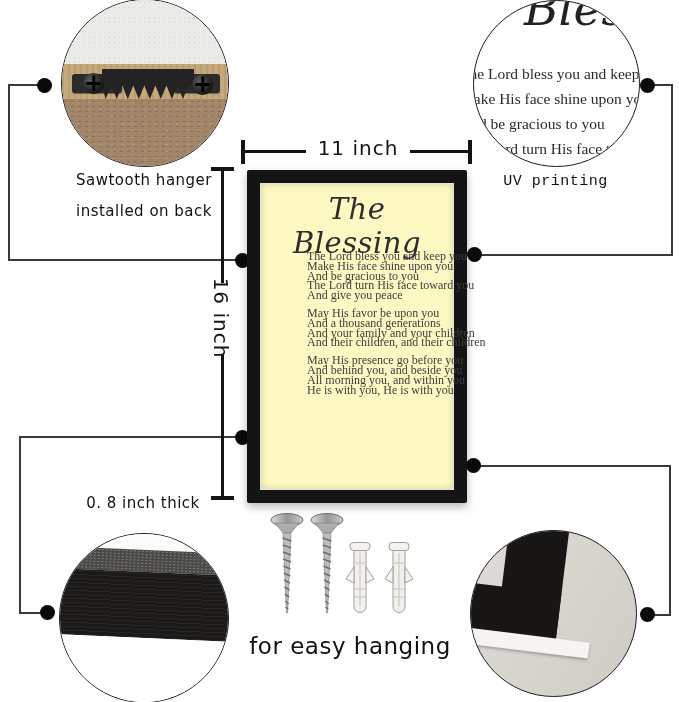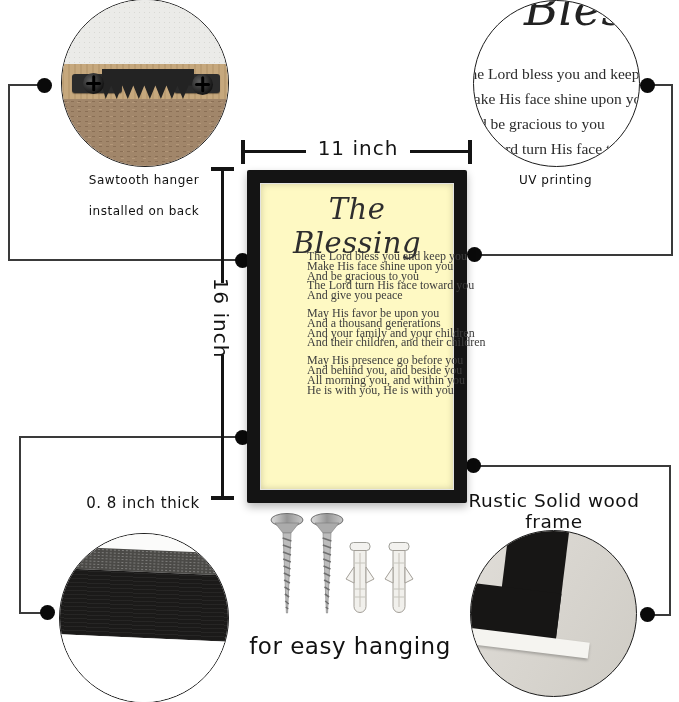--- a/index.html
+++ b/index.html
@@ -6,21 +6,21 @@
   .stage{position:relative;width:679px;height:702px;background:#ffffff;overflow:hidden;
          font-family:"DejaVu Sans",sans-serif;color:#141414;}
   .abs{position:absolute;}
   
   .ln{position:absolute;background:#3a3a3a;}
   .dot{position:absolute;width:15px;height:15px;border-radius:50%;background:#0a0a0a;}
   
   .dim{position:absolute;background:#141414;}
   .dim-label{position:absolute;font-size:20px;color:#141414;text-align:center;letter-spacing:1px;}
   
-  .callout{position:absolute;font-size:12px;color:#111;text-align:center;letter-spacing:0.5px;}
+  .callout{position:absolute;font-size:15px;color:#111;text-align:center;letter-spacing:0.5px;}
   
   .pcircle{position:absolute;border:1px solid #1d1d1d;border-radius:50%;overflow:hidden;background:#fff;}
   
   .canvas-back{position:absolute;left:0;top:0;width:100%;height:68px;background:#ebebe8;
     background-image:radial-gradient(#d9d9d4 0.8px,transparent 1px);background-size:5px 5px;}
   .wood-strip{position:absolute;left:0;top:64px;width:100%;height:35px;background:#c6a87d;
     background-image:repeating-linear-gradient(90deg,rgba(90,60,20,0.10) 0 2px,transparent 2px 6px);}
   .mdf{position:absolute;left:0;top:99px;width:100%;height:70px;background:#a1866a;
     background-image:radial-gradient(#8a6f55 1px,transparent 1.3px),radial-gradient(#b29678 1px,transparent 1.2px);
     background-size:7px 5px,11px 7px;}
@@ -136,23 +136,22 @@
       <div class="abs" style="left:28px;top:-14px;width:60px;height:122px;background:#171615;"></div>
       <div class="abs" style="left:-28px;top:62px;width:116px;height:46px;background:#171615;"></div>
       <div class="abs" style="left:-28px;top:107px;width:150px;height:16px;background:#f5f4f0;box-shadow:0 2px 3px rgba(0,0,0,0.25);"></div>
     </div>
   </div>
 
   <div class="callout" style="left:56px;top:165px;width:176px;line-height:31px;">
     <div>Sawtooth hanger</div>
     <div>installed on back</div>
   </div>
-  <div class="callout" style="left:473px;top:173px;width:165px;">UV printing</div>
+  <div class="callout" style="left:473px;top:173px;width:165px;font-family:Liberation Mono, monospace;">UV printing</div>
   <div class="callout" style="left:50px;top:494px;width:186px;font-size:15px;">0. 8 inch thick</div>
-  <div class="callout" style="left:443px;top:490px;width:222px;font-size:18.5px;">Rustic Solid wood frame</div>
   <div class="callout" style="left:225px;top:628px;width:250px;font-size:23px;line-height:37px;">
     <div>for easy hanging</div>
   </div>
 
   <div class="frame">
     <div class="paper">
       <div class="p-title">The Blessing</div>
       <div class="stanzas">
         <div class="stanza">
           <div class="pl">The Lord bless you and keep you</div>

